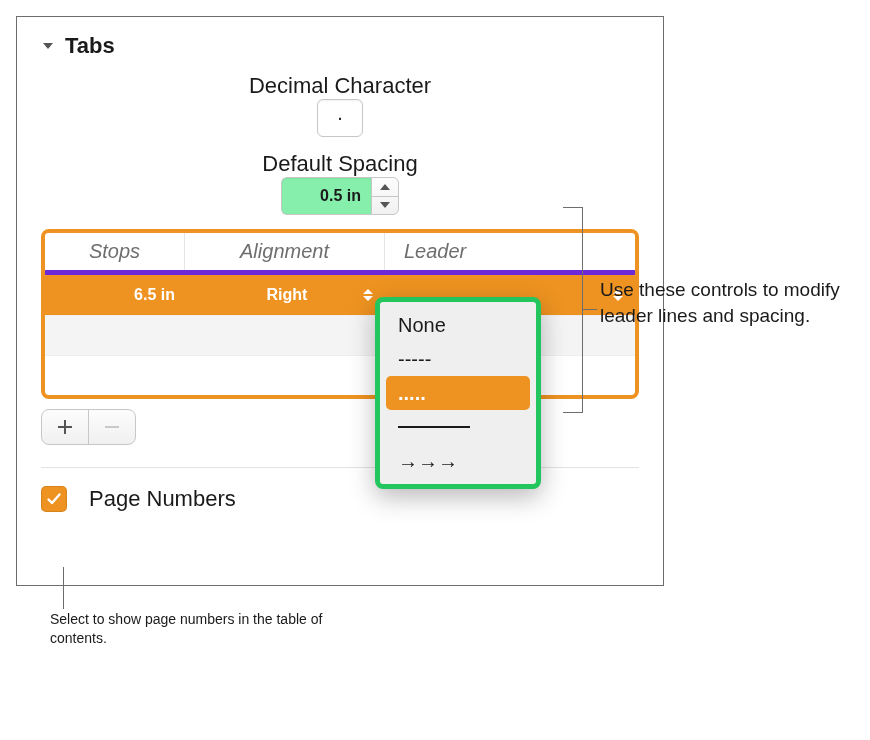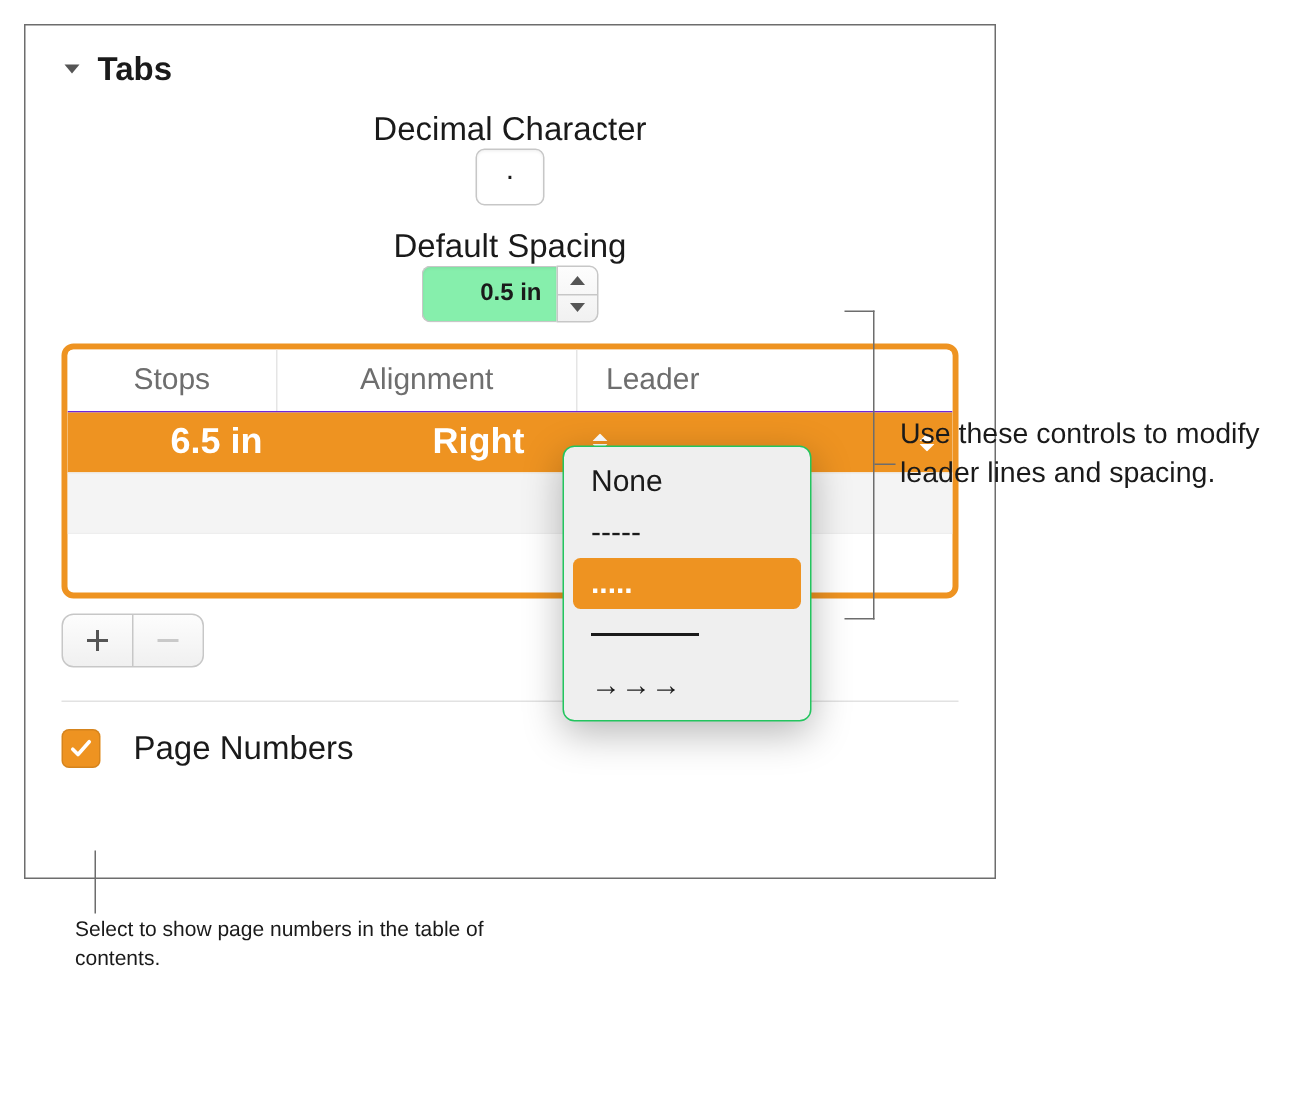--- a/index.html
+++ b/index.html
@@ -81,43 +81,43 @@
   .table-frame {
     border: 4px solid #ee9321;
     border-radius: 8px;
     overflow: hidden;
     position: relative;
   }
   .thead {
     display:flex;
     height: 42px;
     background:#fff;
-    border-bottom: 1px solid #6d28d9;
+    border-bottom: 5px solid #6d28d9;
+    font-style: italic;
   }
   .thead .col {
     flex: 0 0 auto;
     display:flex; align-items:center; justify-content:center;
     color:#6e6e6e; font-size:20px;
     border-right: 1px solid #e5e5e5;
     position:relative;
   }
   .thead .col:last-child { border-right:none;margin-left:19px; }
   .col-stops { width: 140px; }
   .col-align { width: 200px; }
   .col-leader { flex:1; }
 
   .trow {
     display:flex;
     height: 40px;
     background:#ee9321;
     color:#fff;
     font-weight:600;
-    font-size:24px;
+    font-size:16px;
     align-items:center;
-    gap:32px;
   }
   .trow .c { display:flex; align-items:center; }
   .c-stops { width:140px; justify-content:flex-end; padding-right:10px; }
   .c-align { width:200px; padding-left:4px; position:relative;justify-content:center; }
   .c-leader { flex:1; padding-left:16px; position:relative; }
   .sel-caret {
     position:absolute; right:10px; top:50%; transform:translateY(-50%);
     width:14px; display:flex; flex-direction:column; gap:2px; align-items:center;
   }
 
@@ -151,21 +151,21 @@
     box-shadow: inset 0 0 0 1px rgba(0,0,0,0.1);
   }
 
   
   .popup {
     position:absolute;
     left: 375px;
     top: 297px;
     width: 166px;
     background:#efefef;
-    border:1px solid #22c55e;
+    border:5px solid #22c55e;
     border-radius:8px;
     box-shadow: 0 8px 26px rgba(0,0,0,0.28);
     padding:6px;
     z-index: 10;
   }
   .popup .item {
     height:34px;
     border-radius:5px;
     display:flex; align-items:center;
     padding:0 12px;

